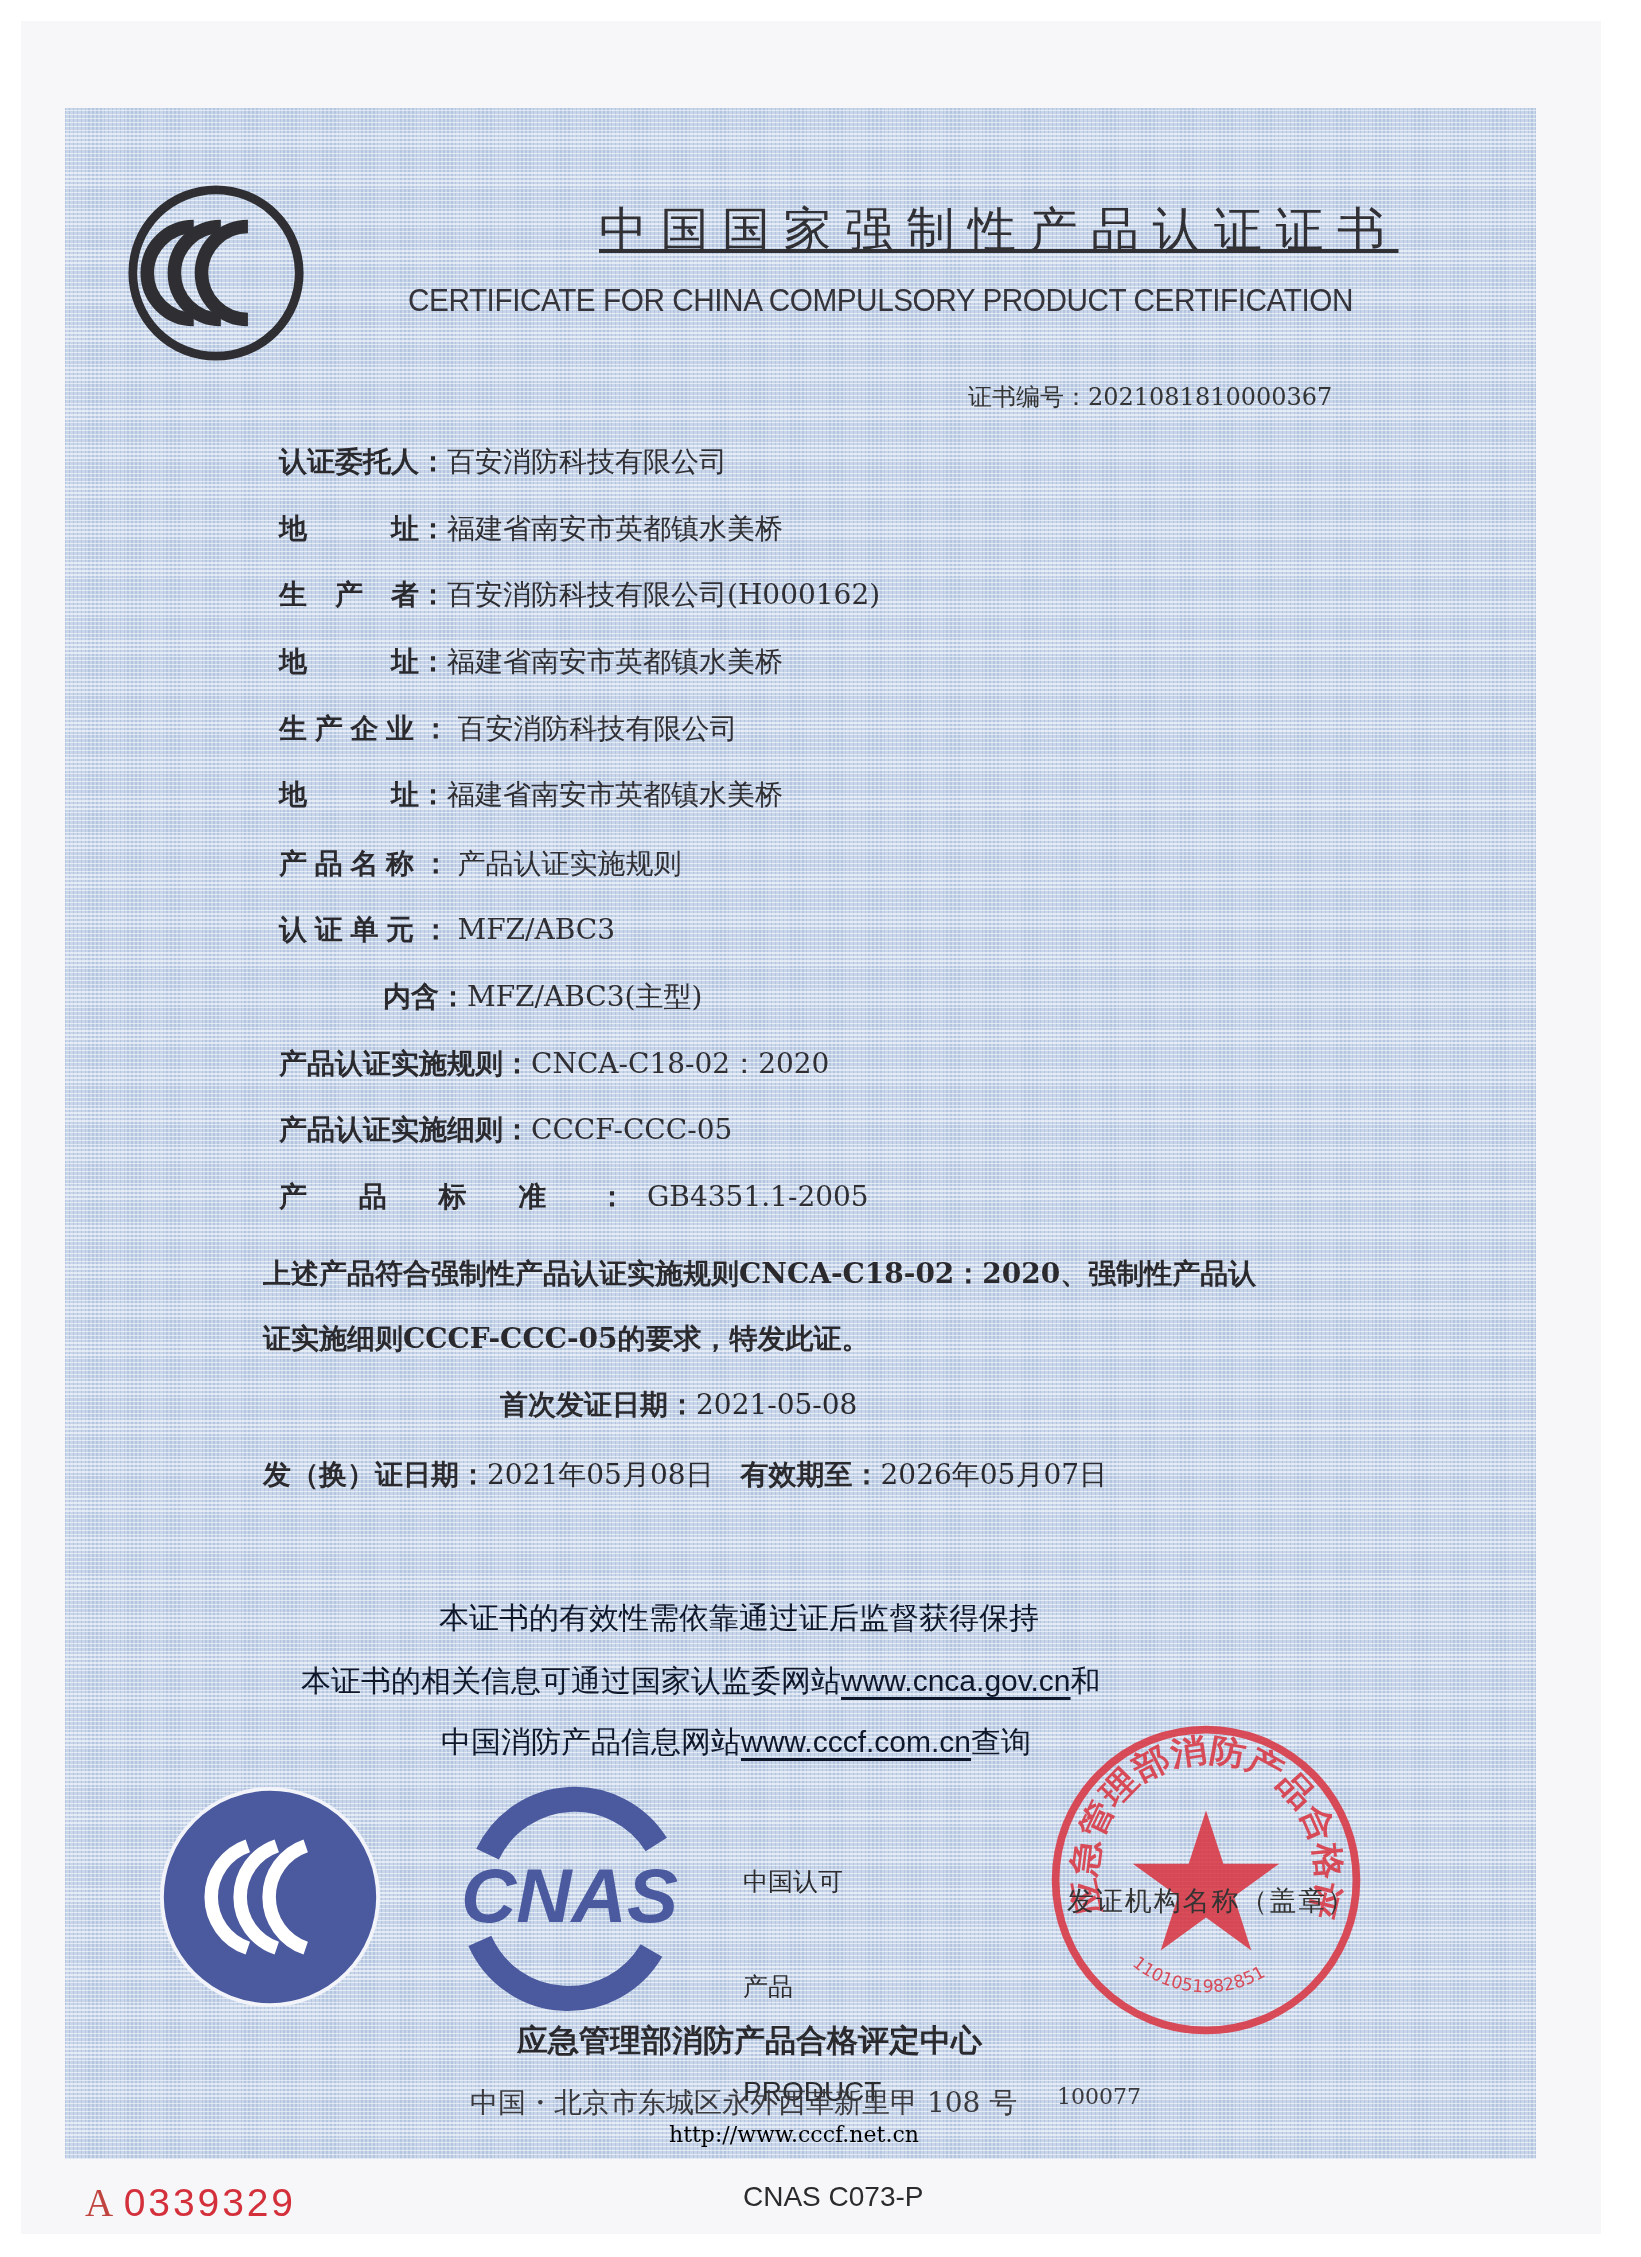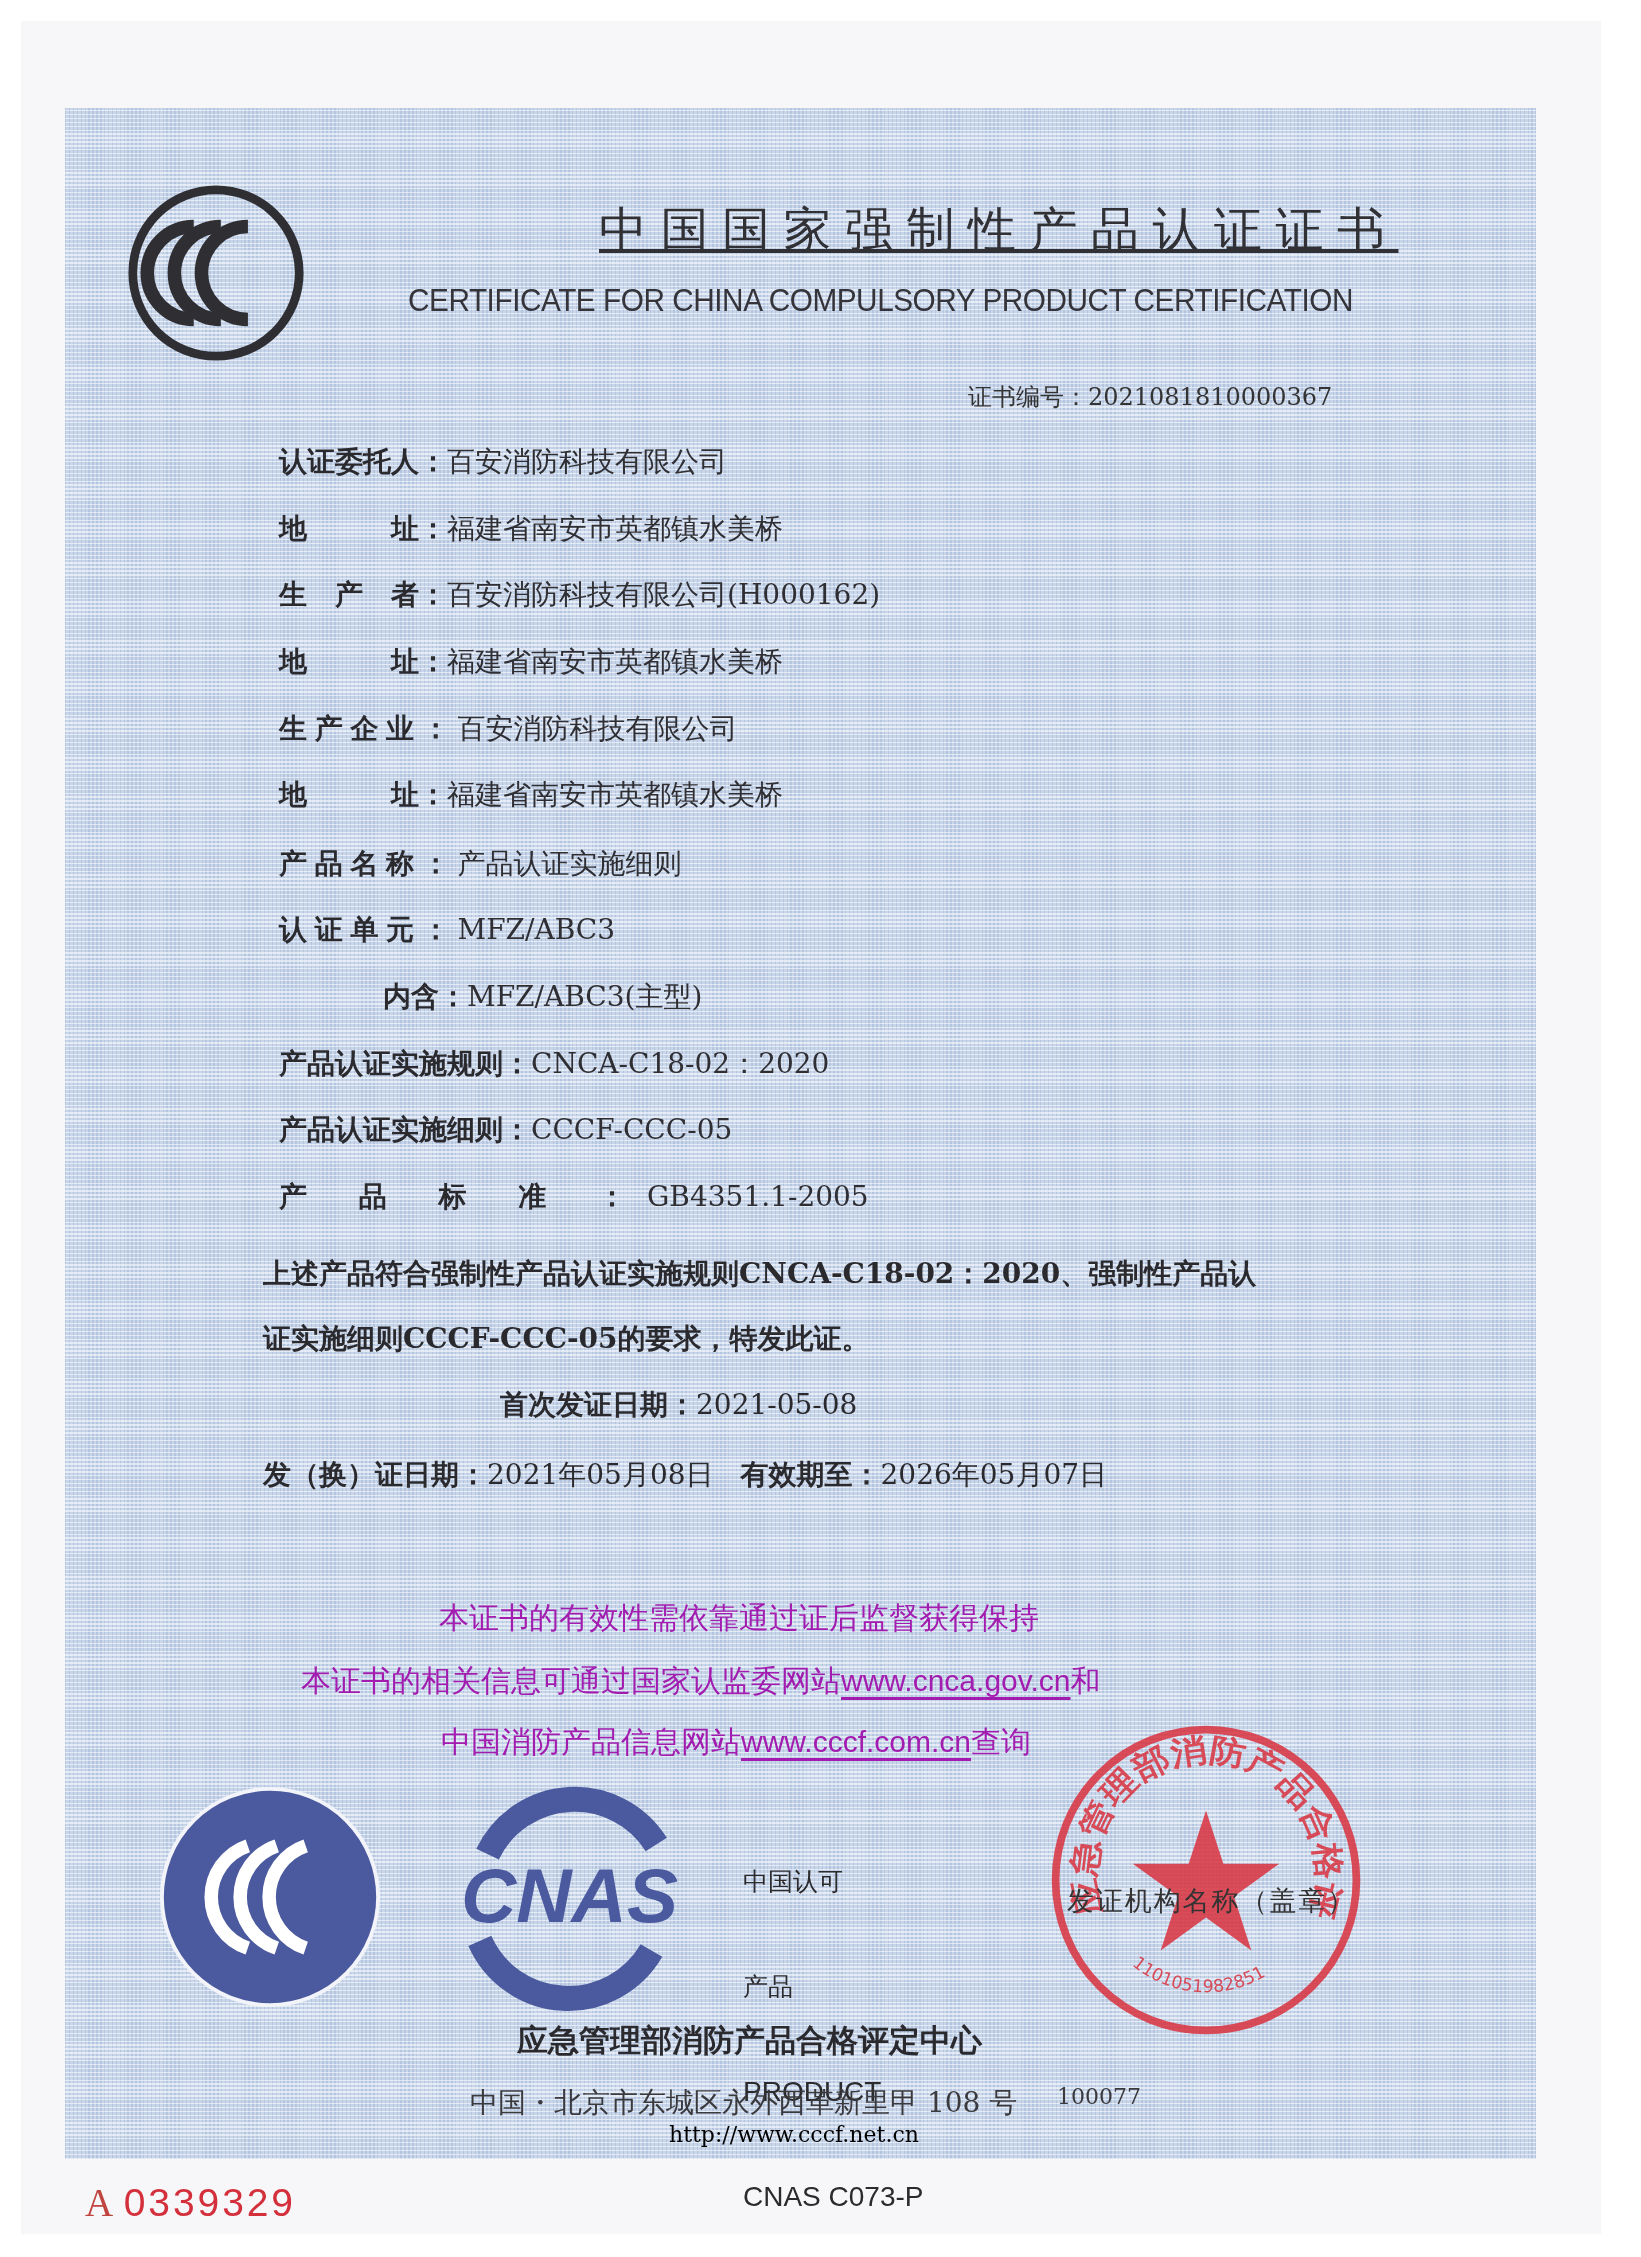--- a/index.html
+++ b/index.html
@@ -16,21 +16,21 @@
   .sans { font-family:"Liberation Sans", "DejaVu Sans", sans-serif; }
   .ccc-top { position:absolute; left:126px; top:183px; width:180px; height:180px; }
   .title-cn { left:599px; top:198px; font-size:48px; letter-spacing:13.5px; font-family:"DejaVu Sans", sans-serif; color:#303035;text-decoration:underline; }
   .title-en { left:408px; top:282px; font-size:32px; letter-spacing:-0.5px; transform:scaleX(0.93); transform-origin:left; color:#34343a; }
   .cert-no { left:968px; top:381px; font-size:24px; color:#333; }
   .row { position:absolute; left:263px; font-size:28px; height:39px; line-height:39px; }
   .row .lbl { display:inline-block; font-weight:bold; color:#2a2a2e;margin-left:16px; }
   .row .val { display:inline-block; color:#2e2e33; }
   .para { left:263px; font-size:28px; color:#2a2a2e; }
   .para b { font-weight:bold; }
-  .notice { font-family:"DejaVu Sans", sans-serif; font-size:30px; color:#a21caf; }
+  .notice { font-family:"DejaVu Sans", sans-serif; font-size:30px; color:#0f172a; }
   .notice .url { text-decoration:underline; text-underline-offset:5.8px; font-family:"Liberation Sans", sans-serif; }
   .logo-circle { position:absolute; left:159px; top:1786px; width:222px; height:222px; }
   .cnas { position:absolute; left:449px; top:1777px; width:241px; height:241px; }
   .cnas-text { left:743px; top:1794px; font-size:25px; line-height:35px; white-space:pre; }
   .stamp { position:absolute; left:1045px; top:1719px; width:323px; height:323px; opacity:0.85; }
   .stamp-caption { left:1067px; top:1883px; font-size:27px; letter-spacing:1.9px; color:#333; }
   .org { left:517px; top:2020px; font-size:31px; font-weight:bold; color:#2a2a2e; }
   .addr { left:470px; top:2084px; font-size:28px; color:#3a3a3e; }
   .zip { left:1057px; top:2084px; font-size:22px; color:#3a3a3e; }
   .site { left:669px; top:2122px; font-size:22px; color:#000000; }
@@ -68,21 +68,21 @@
 <div class="row" style="top:642px">
   <span class="lbl">地　　　址：</span><span class="val">福建省南安市英都镇水美桥</span>
 </div>
 <div class="row" style="top:709px">
   <span class="lbl" style="letter-spacing:7.7px">生产企业：</span><span class="val">百安消防科技有限公司</span>
 </div>
 <div class="row" style="top:775px">
   <span class="lbl">地　　　址：</span><span class="val">福建省南安市英都镇水美桥</span>
 </div>
 <div class="row" style="top:844px">
-  <span class="lbl" style="letter-spacing:7.7px">产品名称：</span><span class="val">产品认证实施细则</span>
+  <span class="lbl" style="letter-spacing:7.7px">产品名称：</span><span class="val">产品认证实施规则</span>
 </div>
 <div class="row" style="top:910px">
   <span class="lbl" style="letter-spacing:7.7px">认证单元：</span><span class="val">MFZ/ABC3</span>
 </div>
 <div class="row" style="top:977px; left:367px">
   <span class="lbl">内含：</span><span class="val">MFZ/ABC3(主型)</span>
 </div>
 <div class="row" style="top:1044px">
   <span class="lbl">产品认证实施规则：</span><span class="val">CNCA-C18-02：2020</span>
 </div>

